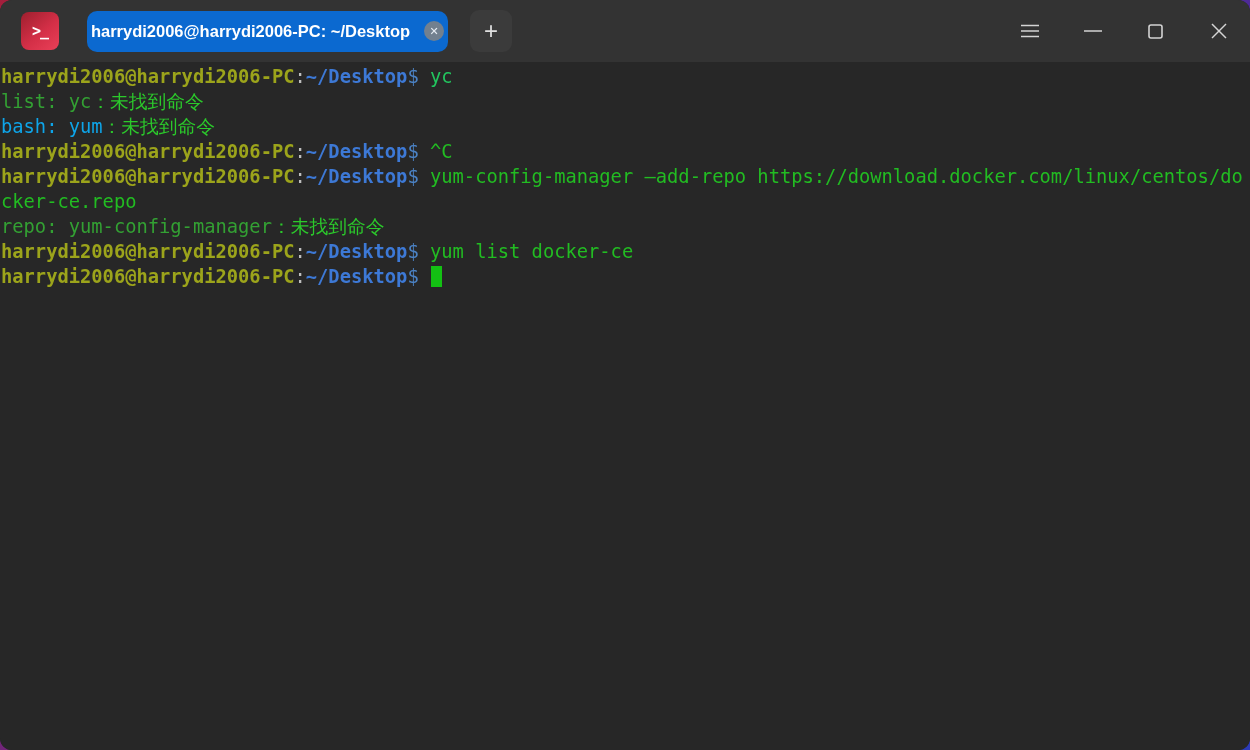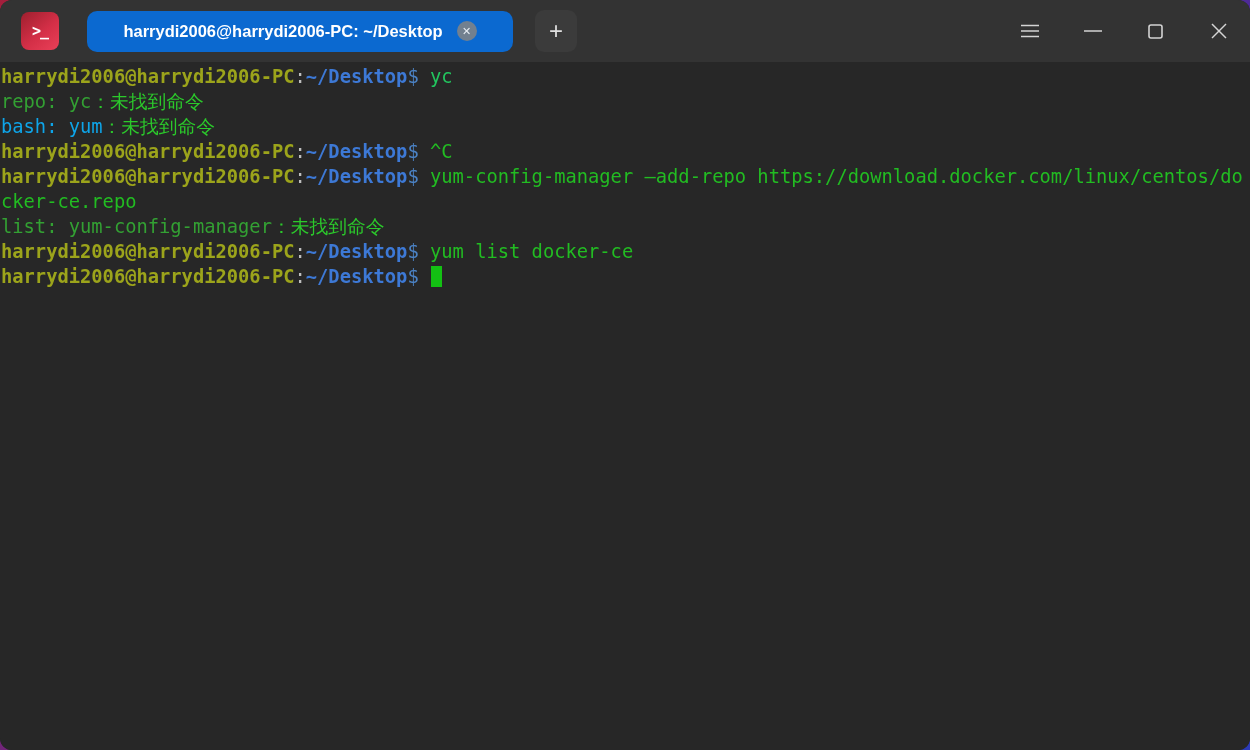--- a/index.html
+++ b/index.html
@@ -17,21 +17,21 @@
     display:flex;align-items:center;
   }
   .app-icon{
     width:38px;height:38px;margin-left:21px;border-radius:8px;
     background:linear-gradient(140deg,#9e1f2e 0%,#d42f47 55%,#ea4058 100%);
     display:flex;align-items:center;justify-content:center;
     color:#ffffff;font-family:"DejaVu Sans Mono",monospace;
     font-weight:bold;font-size:15px;letter-spacing:-1px;
   }
   .tab{
-    margin-left:28px;width:426px;height:41px;border-radius:10px;
+    margin-left:28px;width:361px;height:41px;border-radius:10px;
     background:#0B69D0;display:flex;align-items:center;justify-content:center;
     position:relative;cursor:default;
   }
   .tab-title{
     color:#ffffff;font-size:16.5px;font-weight:600;white-space:nowrap;
     margin-right:14px;
   }
   .tab-close{
     width:20px;height:20px;border-radius:50%;background:#72808f;
     display:flex;align-items:center;justify-content:center;
@@ -107,22 +107,22 @@
         <g stroke="#d4d4d4" stroke-width="1.5">
           <line x1="1" y1="1" x2="15" y2="15"></line>
           <line x1="15" y1="1" x2="1" y2="15"></line>
         </g>
       </svg>
     </div>
   </div>
 
   <div class="terminal" id="terminal" style="background: rgb(39, 39, 39);">
       <div class="term-line"><span class="seg-prompt" style="color: rgb(156, 164, 27);">harrydi2006@harrydi2006-PC</span><span class="seg-plain" style="color: rgb(191, 191, 191);">:</span><span class="seg-path" style="color: rgb(61, 121, 214);">~/Desktop</span><span class="seg-dollar" style="color: rgb(75, 130, 196);">$</span><span class="seg-cmd" style="color: #22c55e;"> yc</span></div>
-      <div class="term-line"><span class="seg-err" style="color: rgb(51, 160, 51);">repo: yc</span><span class="seg-cjk" style="color: rgb(43, 201, 43);">：未找到命令</span></div>
+      <div class="term-line"><span class="seg-err" style="color: rgb(51, 160, 51);">list: yc</span><span class="seg-cjk" style="color: rgb(43, 201, 43);">：未找到命令</span></div>
       <div class="term-line"><span class="seg-err" style="color: #0ea5e9;">bash: yum</span><span class="seg-cjk" style="color: rgb(43, 201, 43);">：未找到命令</span></div>
       <div class="term-line"><span class="seg-prompt" style="color: rgb(156, 164, 27);">harrydi2006@harrydi2006-PC</span><span class="seg-plain" style="color: rgb(191, 191, 191);">:</span><span class="seg-path" style="color: rgb(61, 121, 214);">~/Desktop</span><span class="seg-dollar" style="color: rgb(75, 130, 196);">$</span><span class="seg-cmd" style="color: rgb(34, 188, 34);"> ^C</span></div>
       <div class="term-line"><span class="seg-prompt" style="color: rgb(156, 164, 27);">harrydi2006@harrydi2006-PC</span><span class="seg-plain" style="color: rgb(191, 191, 191);">:</span><span class="seg-path" style="color: rgb(61, 121, 214);">~/Desktop</span><span class="seg-dollar" style="color: rgb(75, 130, 196);">$</span><span class="seg-cmd" style="color: rgb(34, 188, 34);"> yum-config-manager —add-repo https://download.docker.com/linux/centos/docker-ce.repo</span></div>
-      <div class="term-line"><span class="seg-err" style="color: rgb(51, 160, 51);">list: yum-config-manager</span><span class="seg-cjk" style="color: rgb(43, 201, 43);">：未找到命令</span></div>
+      <div class="term-line"><span class="seg-err" style="color: rgb(51, 160, 51);">repo: yum-config-manager</span><span class="seg-cjk" style="color: rgb(43, 201, 43);">：未找到命令</span></div>
       <div class="term-line"><span class="seg-prompt" style="color: rgb(156, 164, 27);">harrydi2006@harrydi2006-PC</span><span class="seg-plain" style="color: rgb(191, 191, 191);">:</span><span class="seg-path" style="color: rgb(61, 121, 214);">~/Desktop</span><span class="seg-dollar" style="color: rgb(75, 130, 196);">$</span><span class="seg-cmd" style="color: rgb(34, 188, 34);"> yum list docker-ce</span></div>
       <div class="term-line"><span class="seg-prompt" style="color: rgb(156, 164, 27);">harrydi2006@harrydi2006-PC</span><span class="seg-plain" style="color: rgb(191, 191, 191);">:</span><span class="seg-path" style="color: rgb(61, 121, 214);">~/Desktop</span><span class="seg-dollar" style="color: rgb(75, 130, 196);">$</span><span class="seg-cmd" style="color: rgb(34, 188, 34);"> </span><span class="cursor-block" style="background: rgb(19, 193, 19);"></span></div>
     </div>
 
 </div>
 
 </body></html>

